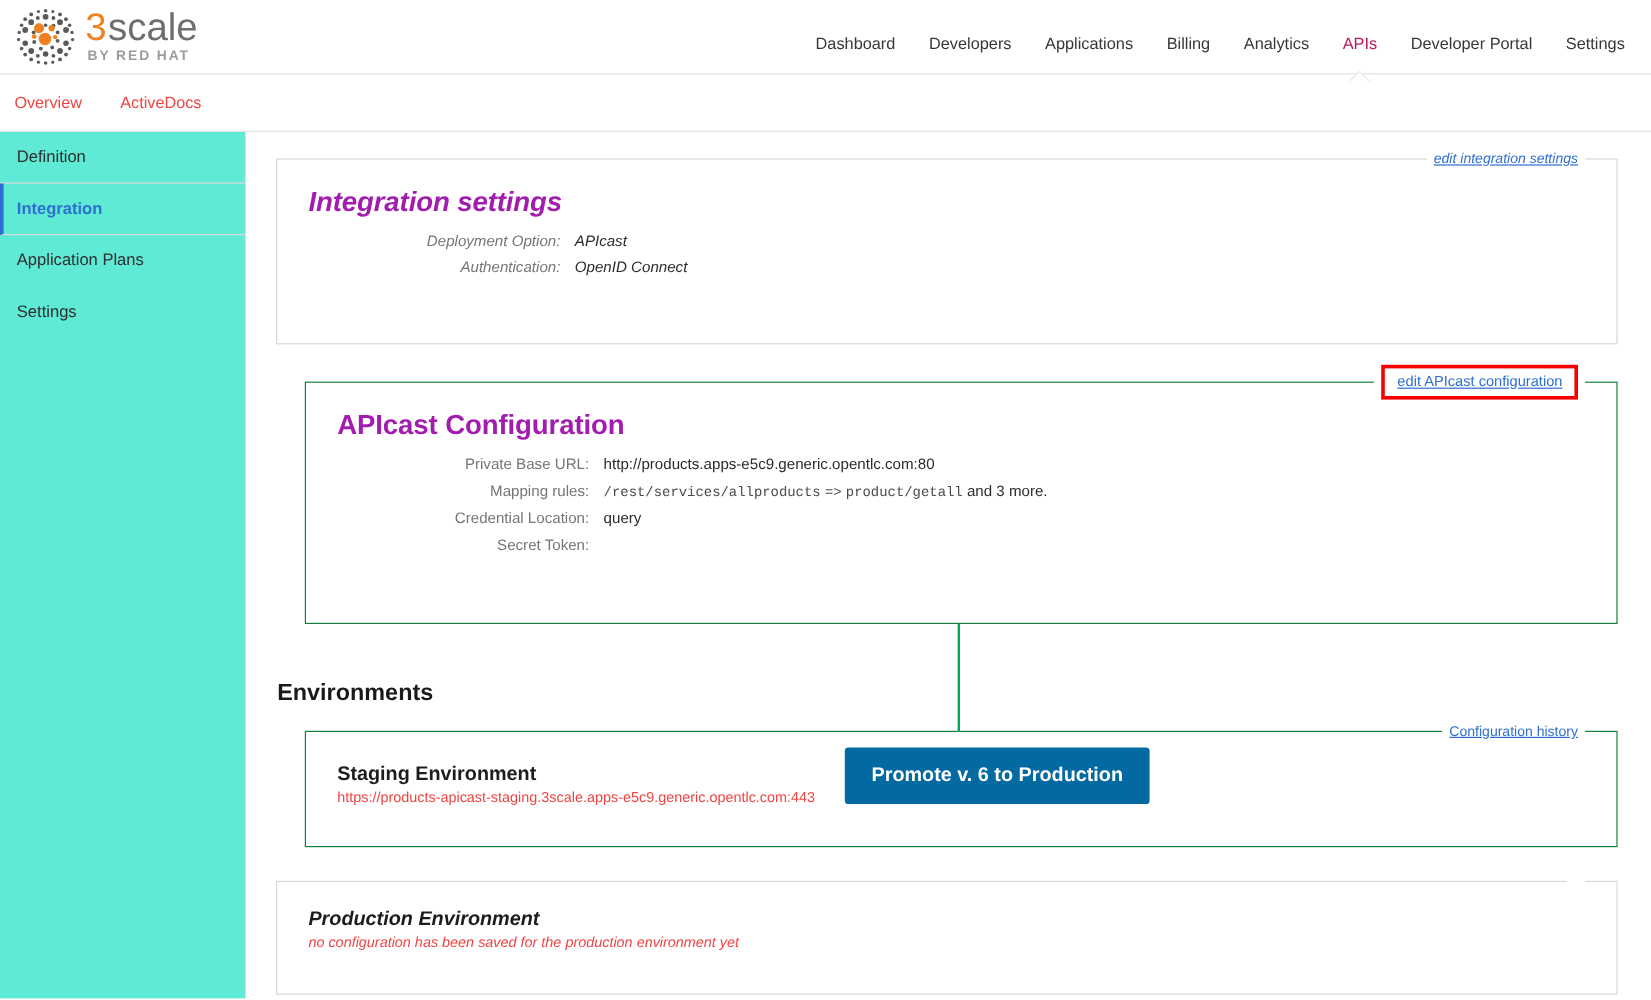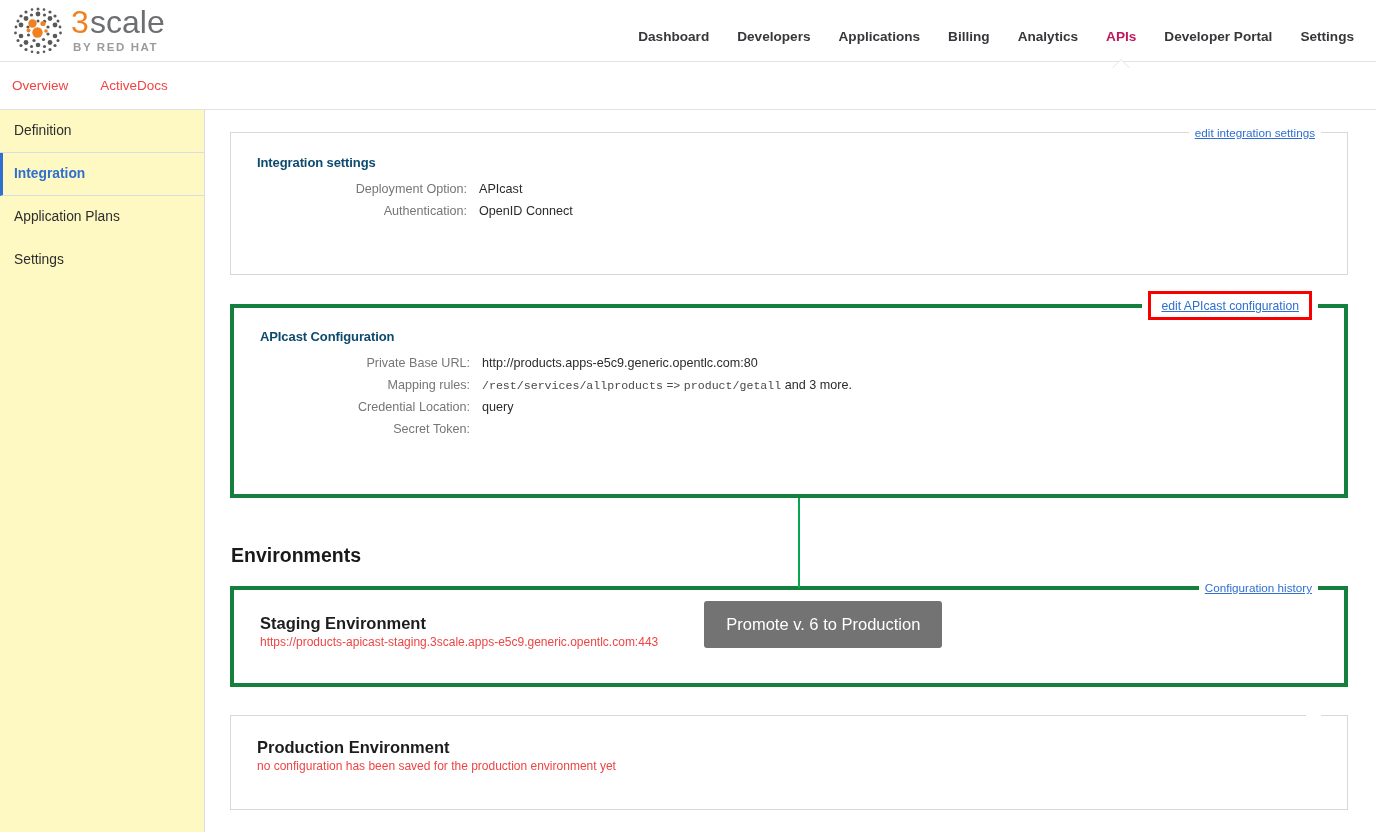--- a/index.html
+++ b/index.html
@@ -50,21 +50,21 @@
     right: 0;
     bottom: 0;
     display: flex;
     align-items: flex-end;
     height: 100%;
     padding-right: 8px;
   }
   .mainnav-item {
     position: relative;
     font-size: 13.6px;
-    font-weight: 700;
+    font-weight: 400;
     color: #36373a;
     padding: 0 14px 17px 14px;
     text-decoration: none;
     cursor: pointer;
     white-space: nowrap;
     margin-top: 33px;
   }
   .mainnav-item.is-active { color: #be185d; }
   .mainnav-item.is-active::after {
     content: "";
@@ -96,21 +96,21 @@
     cursor: pointer;
   }
 
   
   .shell { display: flex; height: 722px; }
 
   .sidebar {
     width: 205px;
     flex: 0 0 205px;
     border-right: 1px solid #dcdcdc;
-    background: #fef9c3;
+    background: #5eead4;
     padding-top: 0;
   }
   .side-item {
     position: relative;
     display: block;
     font-size: 13.8px;
     color: #2e2e2e;
     text-decoration: none;
     padding: 12px 0 12px 14px;
     line-height: 1.3;
@@ -151,35 +151,35 @@
     padding: 0 6px;
     margin-left: auto;
     font-size: 11.7px;
   }
   legend a {
     color: #2f6fd0;
     text-decoration: underline;
     cursor: pointer;
   }
 
-  fieldset.fs-grey { margin-top: 16px; }
-  fieldset.fs-green { border: 4px solid #15803d; }
+  fieldset.fs-grey { margin-top: 16px; font-style: italic; }
+  fieldset.fs-green { border: 1px solid #15803d; margin-left: 24px; }
   fieldset.fs-green > legend { }
 
   .legend-flagged {
     border: 3px solid #f80000;
     padding: 5px 10px;
     background: #fff;
   }
   .legend-flagged a { font-size: 12.2px; }
 
   .fs-title {
-    font-size: 13px;
-    font-weight: 700;
-    color: #0c4a6e;
+    font-size: 23px;
+    font-weight: 700;
+    color: #a21caf;
     margin: 16px 0 12px 0;
     letter-spacing: -0.1px;
   }
 
   .kv-row { display: flex; margin-bottom: 8px; }
   .kv-label {
     width: 222px;
     flex: 0 0 222px;
     text-align: right;
     padding-right: 12px;
@@ -215,31 +215,31 @@
     font-size: 16.5px;
     font-weight: 700;
     color: #1d1d1d;
     margin: 16px 0 2px 0;
   }
   .env-url {
     font-size: 12px;
     color: #ef4444;
     margin: 0;
   }
-  .env-flex { display: flex; align-items: center; gap: 46px; padding-bottom: 8px; }
+  .env-flex { display: flex; align-items: center; gap: 25px; padding-bottom: 8px; }
   .env-left { padding-top: 4px; }
 
   .btn-promote {
-    background: #737373;
+    background: #0369a1;
     color: #fff;
     border: none;
     border-radius: 3px;
     font-family: "Liberation Sans", sans-serif;
     font-size: 16.5px;
-    font-weight: 400;
+    font-weight: 700;
     padding: 14px 22px;
     cursor: pointer;
     white-space: nowrap;
     margin-top: 6px;
     text-align: right;
   }
 
   .prod-body { padding-bottom: 10px; }
 </style>
 </head>

